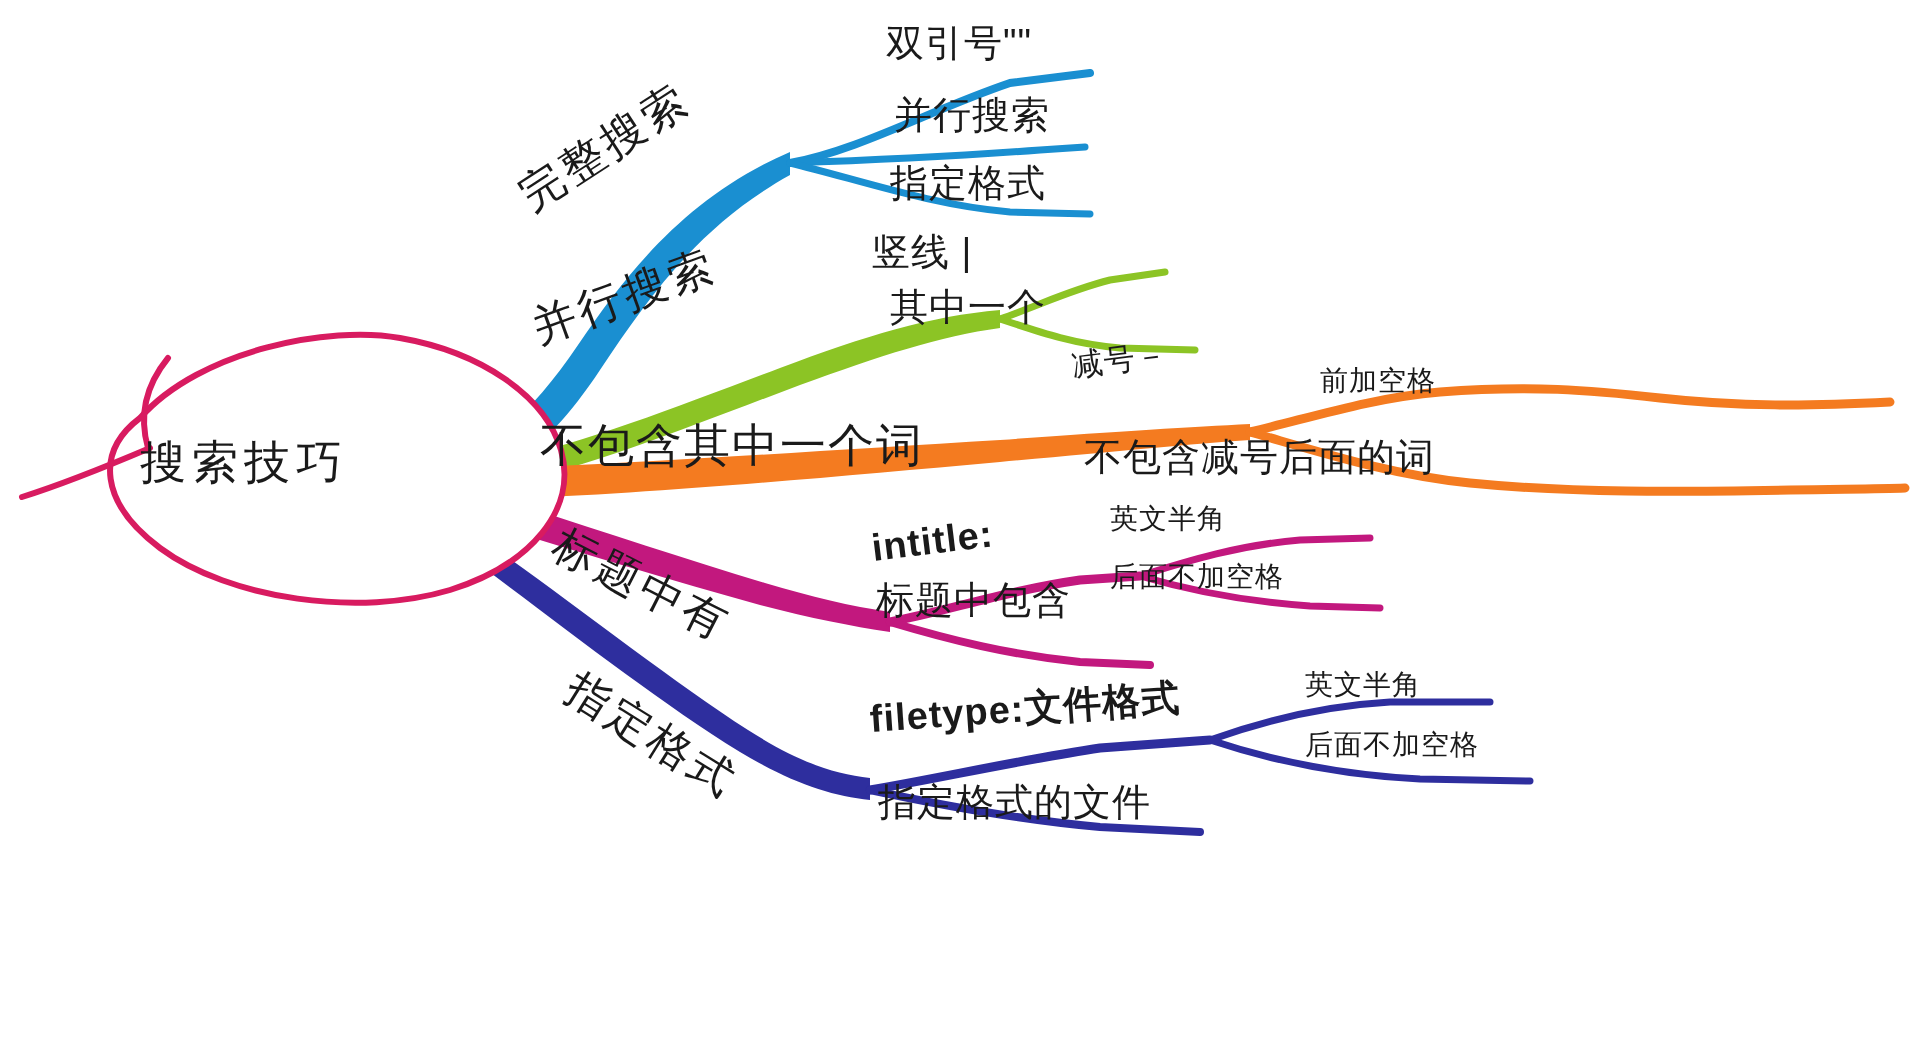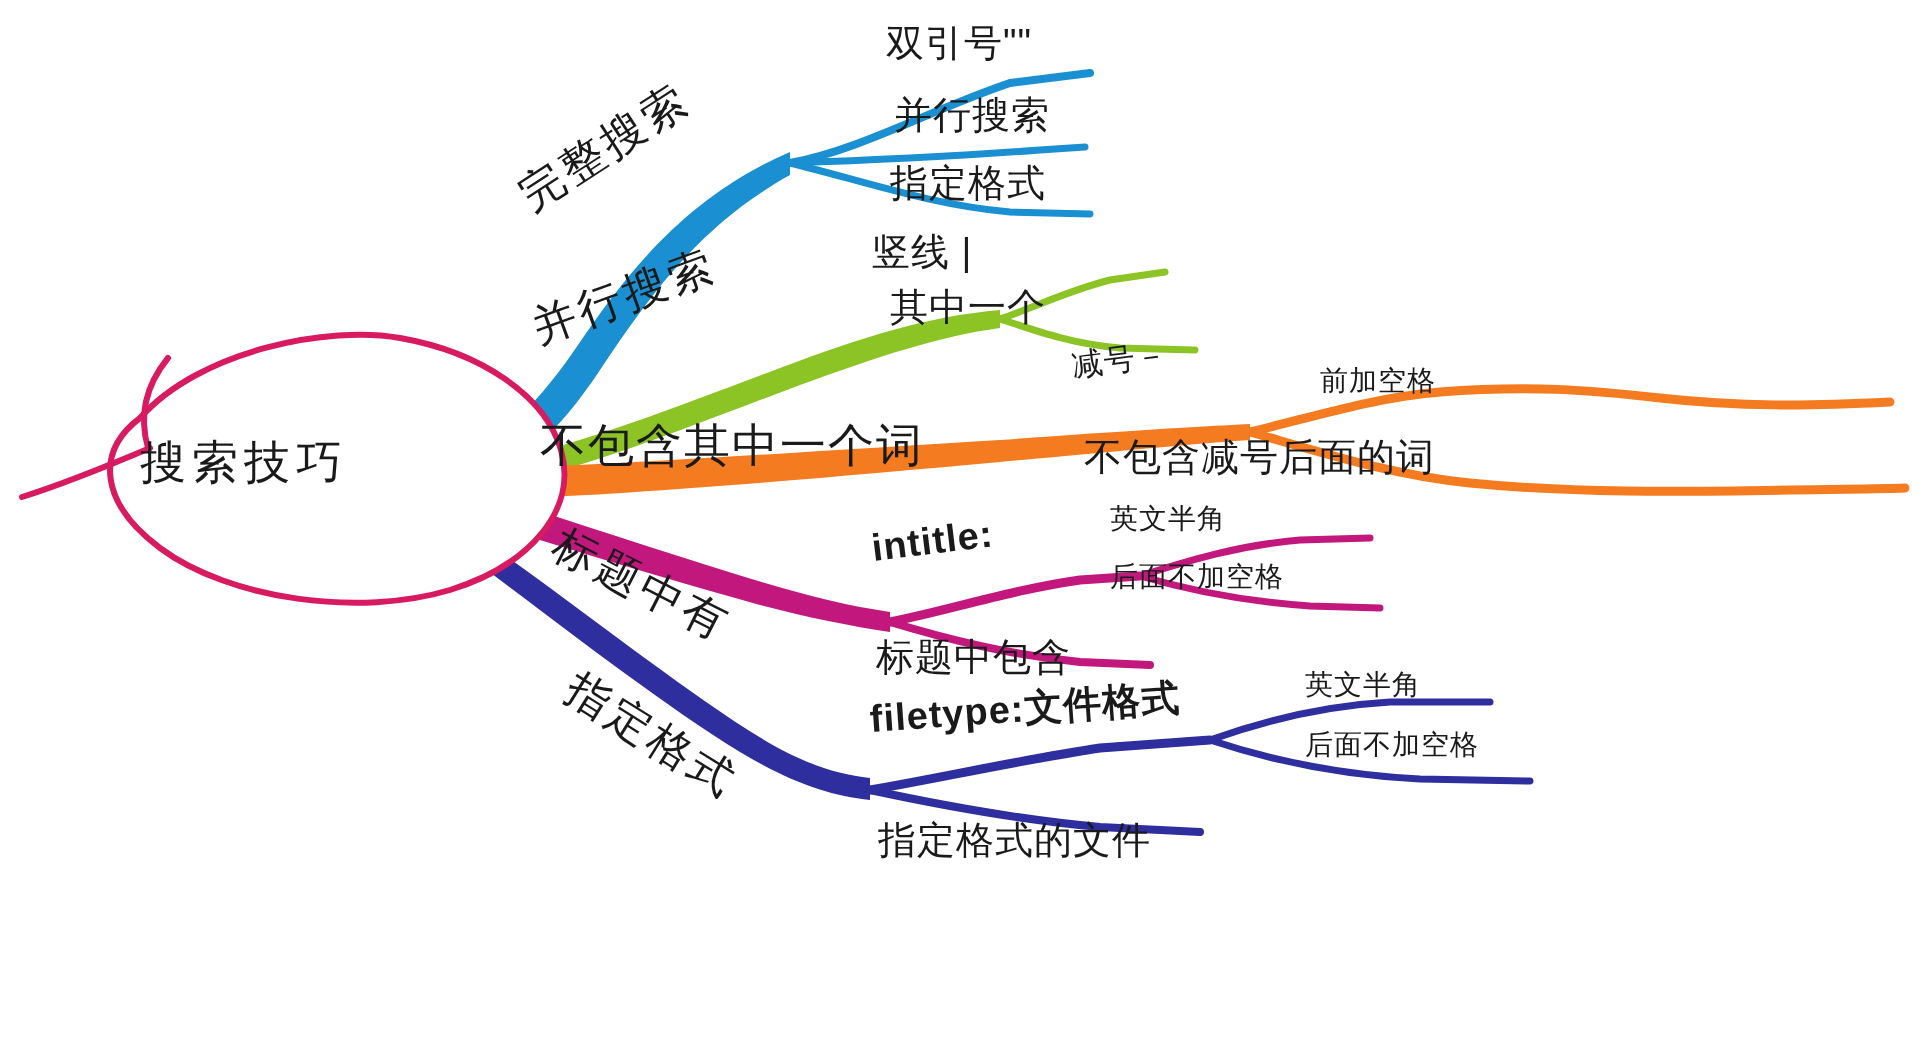--- a/index.html
+++ b/index.html
@@ -159,23 +159,23 @@
 <div class="mm-label lvl2" style="left:1084px; top:432px;">不包含减号后面的词</div>
 
 <div class="mm-label lvl1" style="left:556px; top:512px; transform:rotate(27deg);">标题中有</div>
 
 <div class="mm-label lvl2 mono-ish" style="left:872px; top:527px; transform:rotate(-7deg); font-weight:700;">intitle:</div>
 
 <div class="mm-label lvl3-sm" style="left:1110px; top:500px;">英文半角</div>
 
 <div class="mm-label lvl3-sm" style="left:1110px; top:558px;">后面不加空格</div>
 
-<div class="mm-label lvl2" style="left:876px; top:632px;text-align:center;">标题中包含</div>
+<div class="mm-label lvl2" style="left:876px; top:575px;text-align:center;">标题中包含</div>
 
 <div class="mm-label lvl1" style="left:570px; top:655px; transform:rotate(32deg);">指定格式</div>
 
 <div class="mm-label lvl2 mono-ish" style="left:870px; top:694px; transform:rotate(-4deg); font-weight:700;">filetype:文件格式</div>
 
 <div class="mm-label lvl3-sm" style="left:1305px; top:666px;">英文半角</div>
 
 <div class="mm-label lvl3-sm" style="left:1305px; top:726px;">后面不加空格</div>
 
-<div class="mm-label lvl2" style="left:878px; top:815px;text-align:center;">指定格式的文件</div>
+<div class="mm-label lvl2" style="left:878px; top:777px;text-align:center;">指定格式的文件</div>
 
 </body></html>

